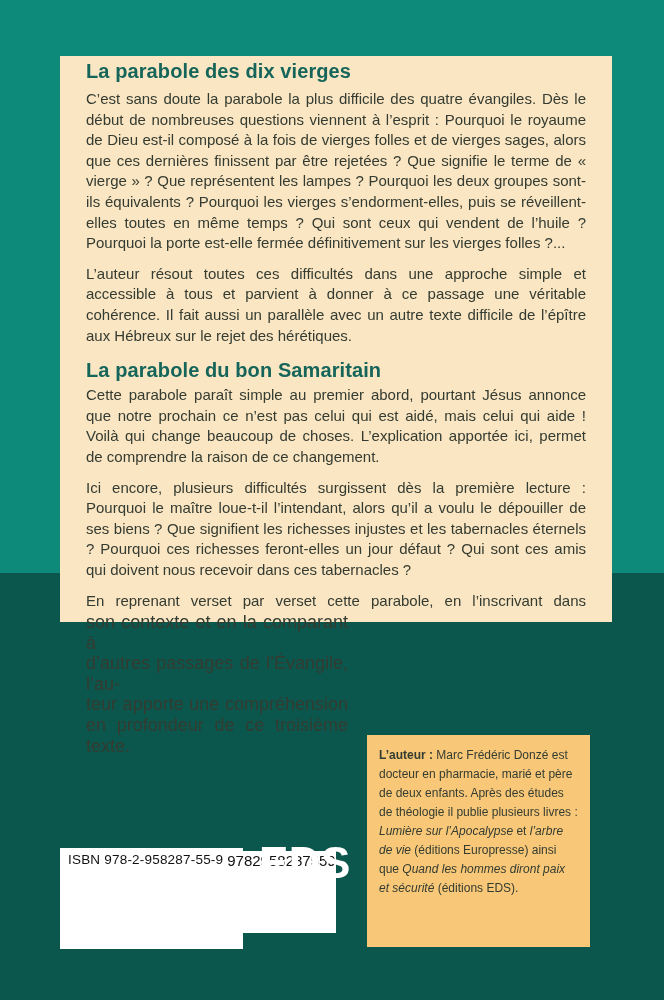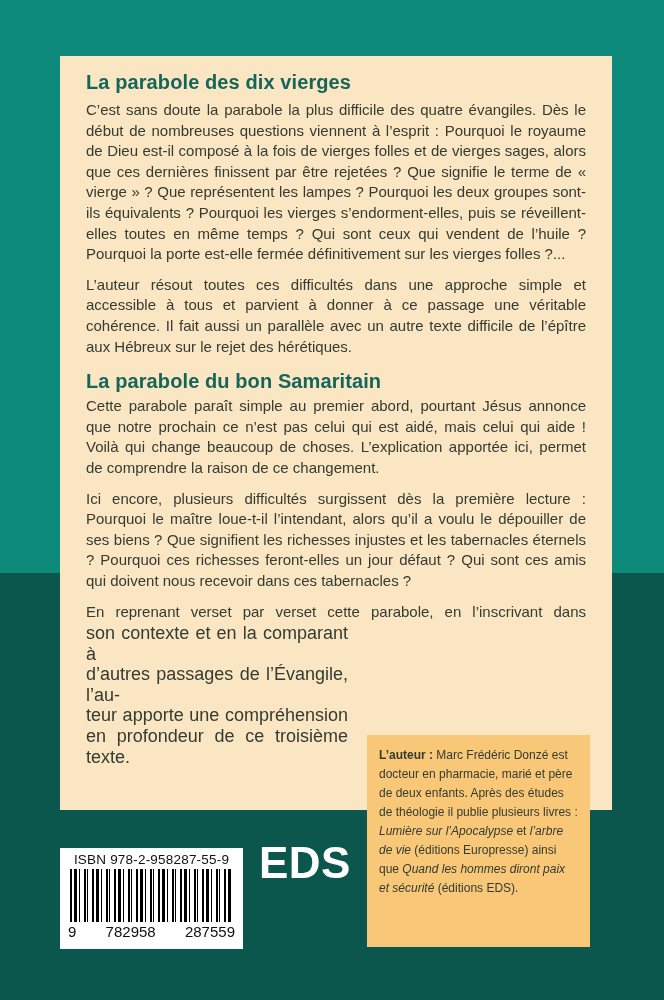--- a/index.html
+++ b/index.html
@@ -2,23 +2,23 @@
 <html lang="fr" style="--bg_top: #0E8A7B; --bg_bottom: #0C574D; --panel_bg: #FAE6C3; --author_box_bg: #F8C878; --heading: #15655A; --body_text: #343B31; --logo_white: #FFFFFF;"><head>
 <meta charset="utf-8">
 <style>
   html,body{margin:0;padding:0;}
   body{font-family:"Liberation Sans",sans-serif;}
   .cover{
     position:relative;width:664px;height:1000px;overflow:hidden;
     background:linear-gradient(to bottom,var(--bg_top,#0E8A7B) 0 573px,var(--bg_bottom,#0C574D) 573px 100%);
   }
   .panel{
-    position:absolute;left:60px;top:56px;width:552px;height:754px;
+    position:absolute;left:60px;top:56px;width:552px;height:566px;
     background:var(--panel_bg,#FAE6C3);
-    padding:14px 26px 0 26px;box-sizing:border-box;
+    padding:3px 26px 0 26px;box-sizing:border-box;
   }
   .sec-heading{
     margin:12px 0 6px 0;font-size:20px;line-height:24px;font-weight:bold;
     color:var(--heading,#15655A);letter-spacing:0.1px;
   }
   .sec-heading.first{margin-top:0;}
   .sec-heading.tight{margin-bottom:3px;}
   .body-p{
     margin:0 0 10px 0;font-size:15px;line-height:20.6px;
     color:var(--body_text,#343B31);text-align:justify;
@@ -37,22 +37,22 @@
   .author-box{
     position:absolute;left:367px;top:735px;width:223px;height:212px;
     background:var(--author_box_bg,#F8C878);
     padding:11px 12px;box-sizing:border-box;z-index:3;
   }
   .author-text{
     margin:0;font-size:12px;line-height:19px;color:var(--body_text,#343B31);
   }
   .barcode{
     position:absolute;left:60px;top:848px;width:183px;height:101px;
-    background:#FFFFFF;box-sizing:border-box;padding:3px 8px 9px 8px;
-    display:flex;flex-direction:column;
+    background:#FFFFFF;box-sizing:border-box;padding:3px 8px 16px 8px;
+    display:flex;flex-direction:row;
   }
   .isbn-line{
     font-size:13.5px;line-height:17px;color:#111111;text-align:center;
     letter-spacing:0.2px;white-space:nowrap;
   }
   .bars{
     flex:1;margin:1px 2px 0 2px;
     background:
       repeating-linear-gradient(90deg,
         #000 0 2px,#fff 2px 4px,#000 4px 7px,#fff 7px 9px,

